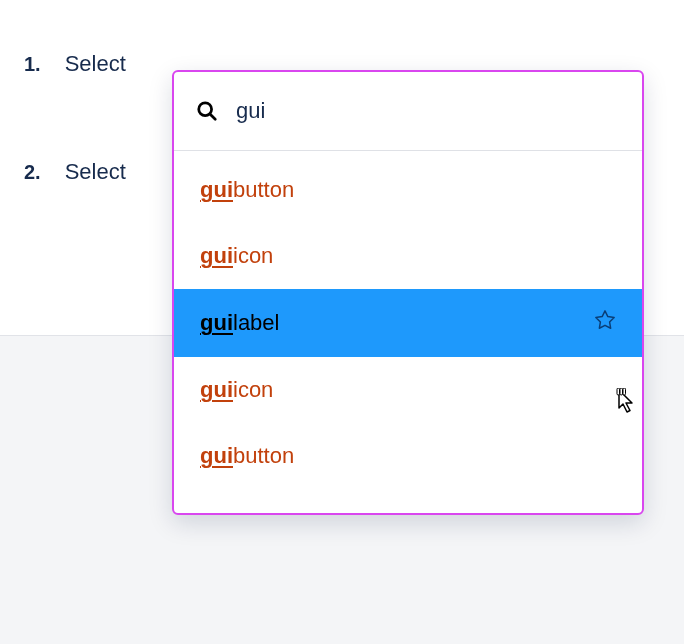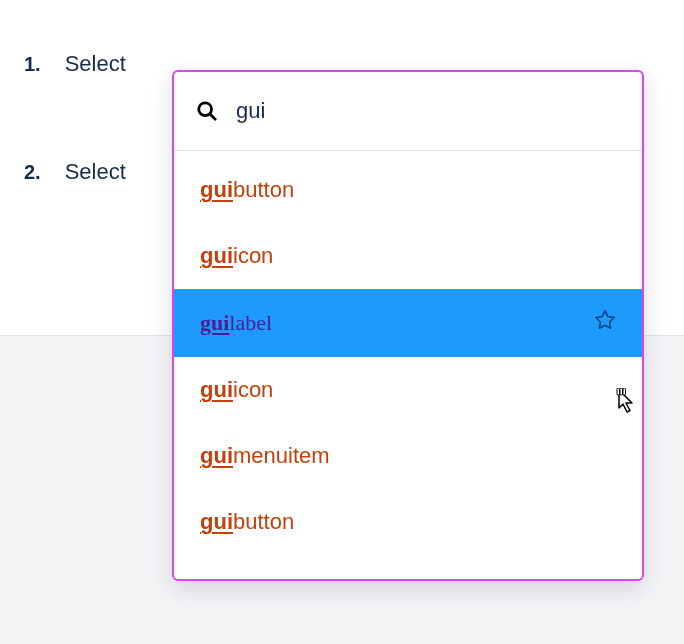--- a/index.html
+++ b/index.html
@@ -91,22 +91,21 @@
       padding: 20px 26px;
       font-size: 22px;
       color: #c2410c;
       display: flex;
       align-items: center;
       justify-content: space-between;
       cursor: pointer;
     }
     .result-item.selected {
       background: #1e99fc;
-      color: #4c1d95;
-      font-family: Liberation Serif, serif;
+      color: #000000;
     }
     .result-item .match {
       font-weight: 700;
       text-decoration: underline;
       text-decoration-thickness: 1.5px;
       text-underline-offset: 3px;
     }
     .star-icon {
       color: #172b4d;
     }
@@ -161,23 +160,20 @@
       <span class="star-icon">
         <svg width="22" height="22" viewBox="0 0 24 24" fill="none" stroke="currentColor" stroke-width="1.6" stroke-linejoin="round">
           <polygon points="12,2 15.09,8.26 22,9.27 17,14.14 18.18,21.02 12,17.77 5.82,21.02 7,14.14 2,9.27 8.91,8.26"></polygon>
         </svg>
       </span>
     </div>
     <div class="result-item">
       <span><span class="match">gui</span><span>icon</span></span>
     </div>
     <div class="result-item">
-      <span><span class="match">gui</span><span>menuitem</span></span>
-    </div>
-    <div class="result-item">
       <span><span class="match">gui</span><span>button</span></span>
     </div>
   </div>
 </div>
 
 <div class="cursor">
   <svg width="28" height="30" viewBox="0 0 28 30">
     <path d="M9 2 L9 20 L13 16 L17 24 L20 22.5 L16 15 L22 15 Z" fill="#ffffff" stroke="#000000" stroke-width="1.5" stroke-linejoin="round"></path>
     <rect x="7" y="0" width="2.5" height="7" rx="1.25" fill="#ffffff" stroke="#000000" stroke-width="1"></rect>
     <rect x="10" y="0" width="2.5" height="7" rx="1.25" fill="#ffffff" stroke="#000000" stroke-width="1"></rect>

